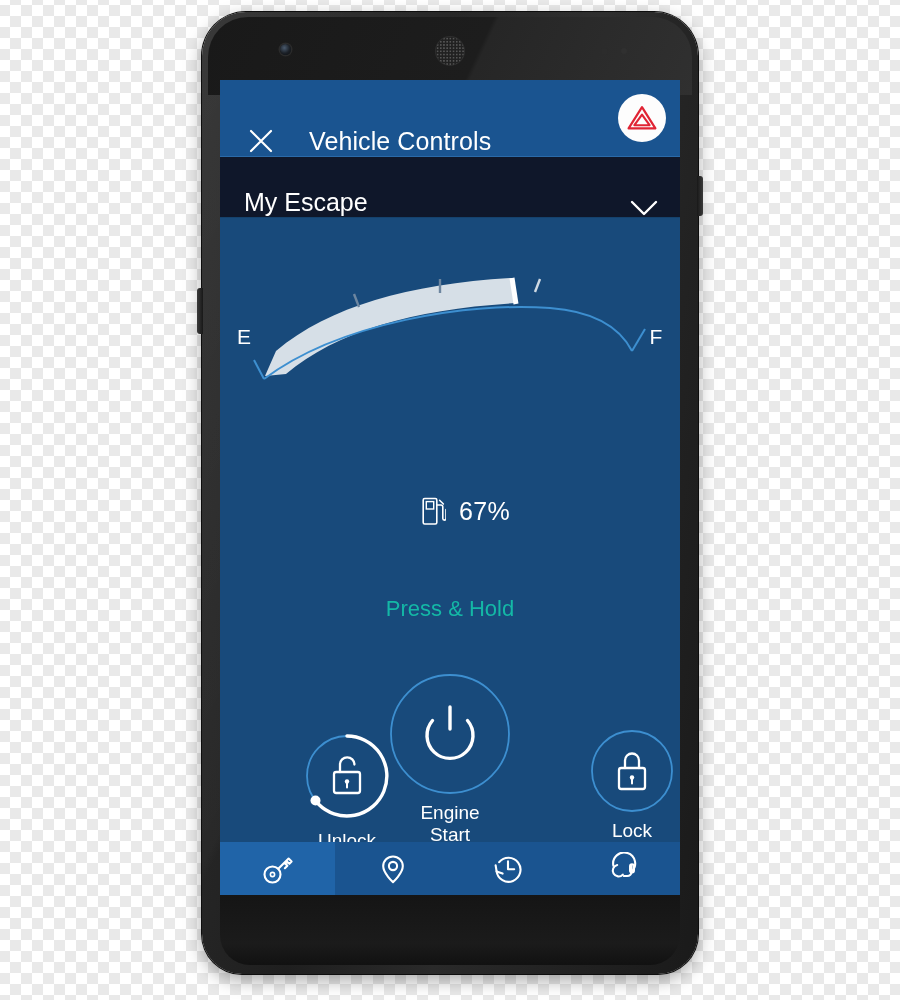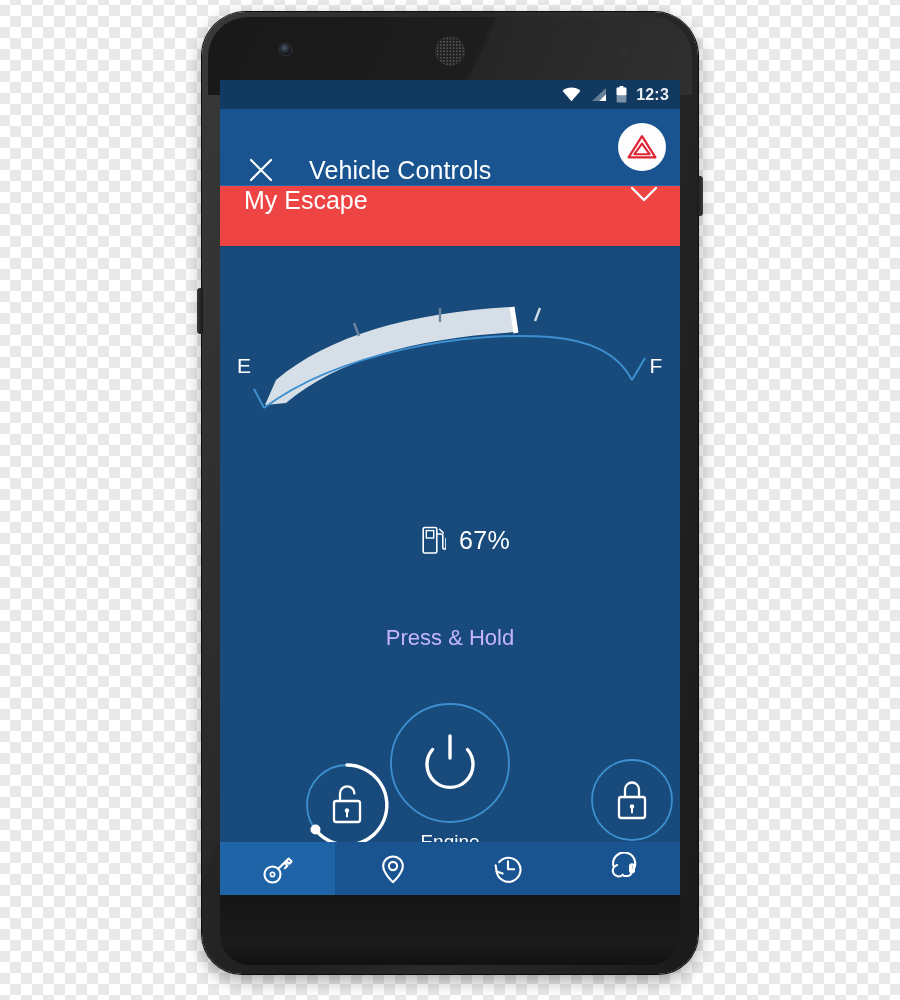--- a/index.html
+++ b/index.html
@@ -141,24 +141,24 @@
     width: 48px; height: 48px;
     border-radius: 50%;
     background: #fdfdfd;
     display: flex; align-items: center; justify-content: center;
     cursor: pointer;
   }
 
   
   #vehicle-selector {
     height: 61px;
-    background: #ef4444;
+    background: #0f172a;
     border-top: 1px solid #2b6aa8;
     display: flex;
-    align-items: flex-start;
+    align-items: flex-end;
     padding: 0 22px 0 24px;
     cursor: pointer;
   }
   #vehicle-name {
     color: #ffffff;
     font-size: 25px;
     font-weight: 400;
     flex: 1 1 auto;
   }
 
@@ -183,21 +183,21 @@
     color: #ffffff;
     font-size: 25px;
     letter-spacing: .3px;
   }
 
   #press-hold-label {
     position: absolute;
     top: 378px;
     left: 0; right: 0;
     text-align: center;
-    color: #c4b5fd;
+    color: #14b8a6;
     font-size: 22px;
     font-weight: 400;
   }
 
   
   #controls-row {
     position: absolute;
     top: 432px;
     left: 0; right: 0;
     height: 190px;
@@ -270,35 +270,20 @@
 
 <div id="front-camera"></div>
 <div id="earpiece-speaker"></div>
 <div id="sensor-dot-a"></div>
 <div id="sensor-dot-b"></div>
 <div id="volume-rocker"></div>
 <div id="power-button"></div>
 
 <div id="screen">
 
-  <div id="status-bar">
-    <svg class="sb-icon" width="19" height="15" viewBox="0 0 19 15">
-      <path d="M9.5 14.2 0.6 3.9a13.6 13.6 0 0 1 17.8 0z" fill="#ffffff"></path>
-    </svg>
-    <svg class="sb-icon" width="17" height="15" viewBox="0 0 17 15">
-      <path d="M16 14H2L16 1z" fill="#ffffff" opacity="0.35"></path>
-      <path d="M16 14H9.2L16 7.2z" fill="#ffffff"></path>
-    </svg>
-    <svg class="sb-icon" width="11" height="17" viewBox="0 0 11 17">
-      <rect x="3.6" y="0" width="3.8" height="2" fill="#ffffff"></rect>
-      <rect x="0.6" y="1.6" width="9.8" height="14.8" rx="1.2" fill="#ffffff" opacity="0.45"></rect>
-      <rect x="0.6" y="1.6" width="9.8" height="7.6" rx="1.2" fill="#ffffff"></rect>
-    </svg>
-    <span id="status-clock">12:3</span>
-  </div>
 
   <div id="app-bar">
     <svg id="close-button" viewBox="0 0 24 24">
       <path d="M4 4 L20 20 M20 4 L4 20" stroke="#ffffff" stroke-width="1.7" fill="none" stroke-linecap="round"></path>
     </svg>
     <span id="app-bar-title">Vehicle Controls</span>
     <div id="hazard-button">
       <svg width="32" height="30" viewBox="0 0 32 30">
         <path d="M16 4.2 L29.4 25.4 H2.6 Z" fill="none" stroke="#e02434" stroke-width="2.2" stroke-linejoin="round"></path>
         <path d="M16 11.6 L23.6 22.2 H8.4 Z" fill="none" stroke="#e02434" stroke-width="2.1" stroke-linejoin="round"></path>

